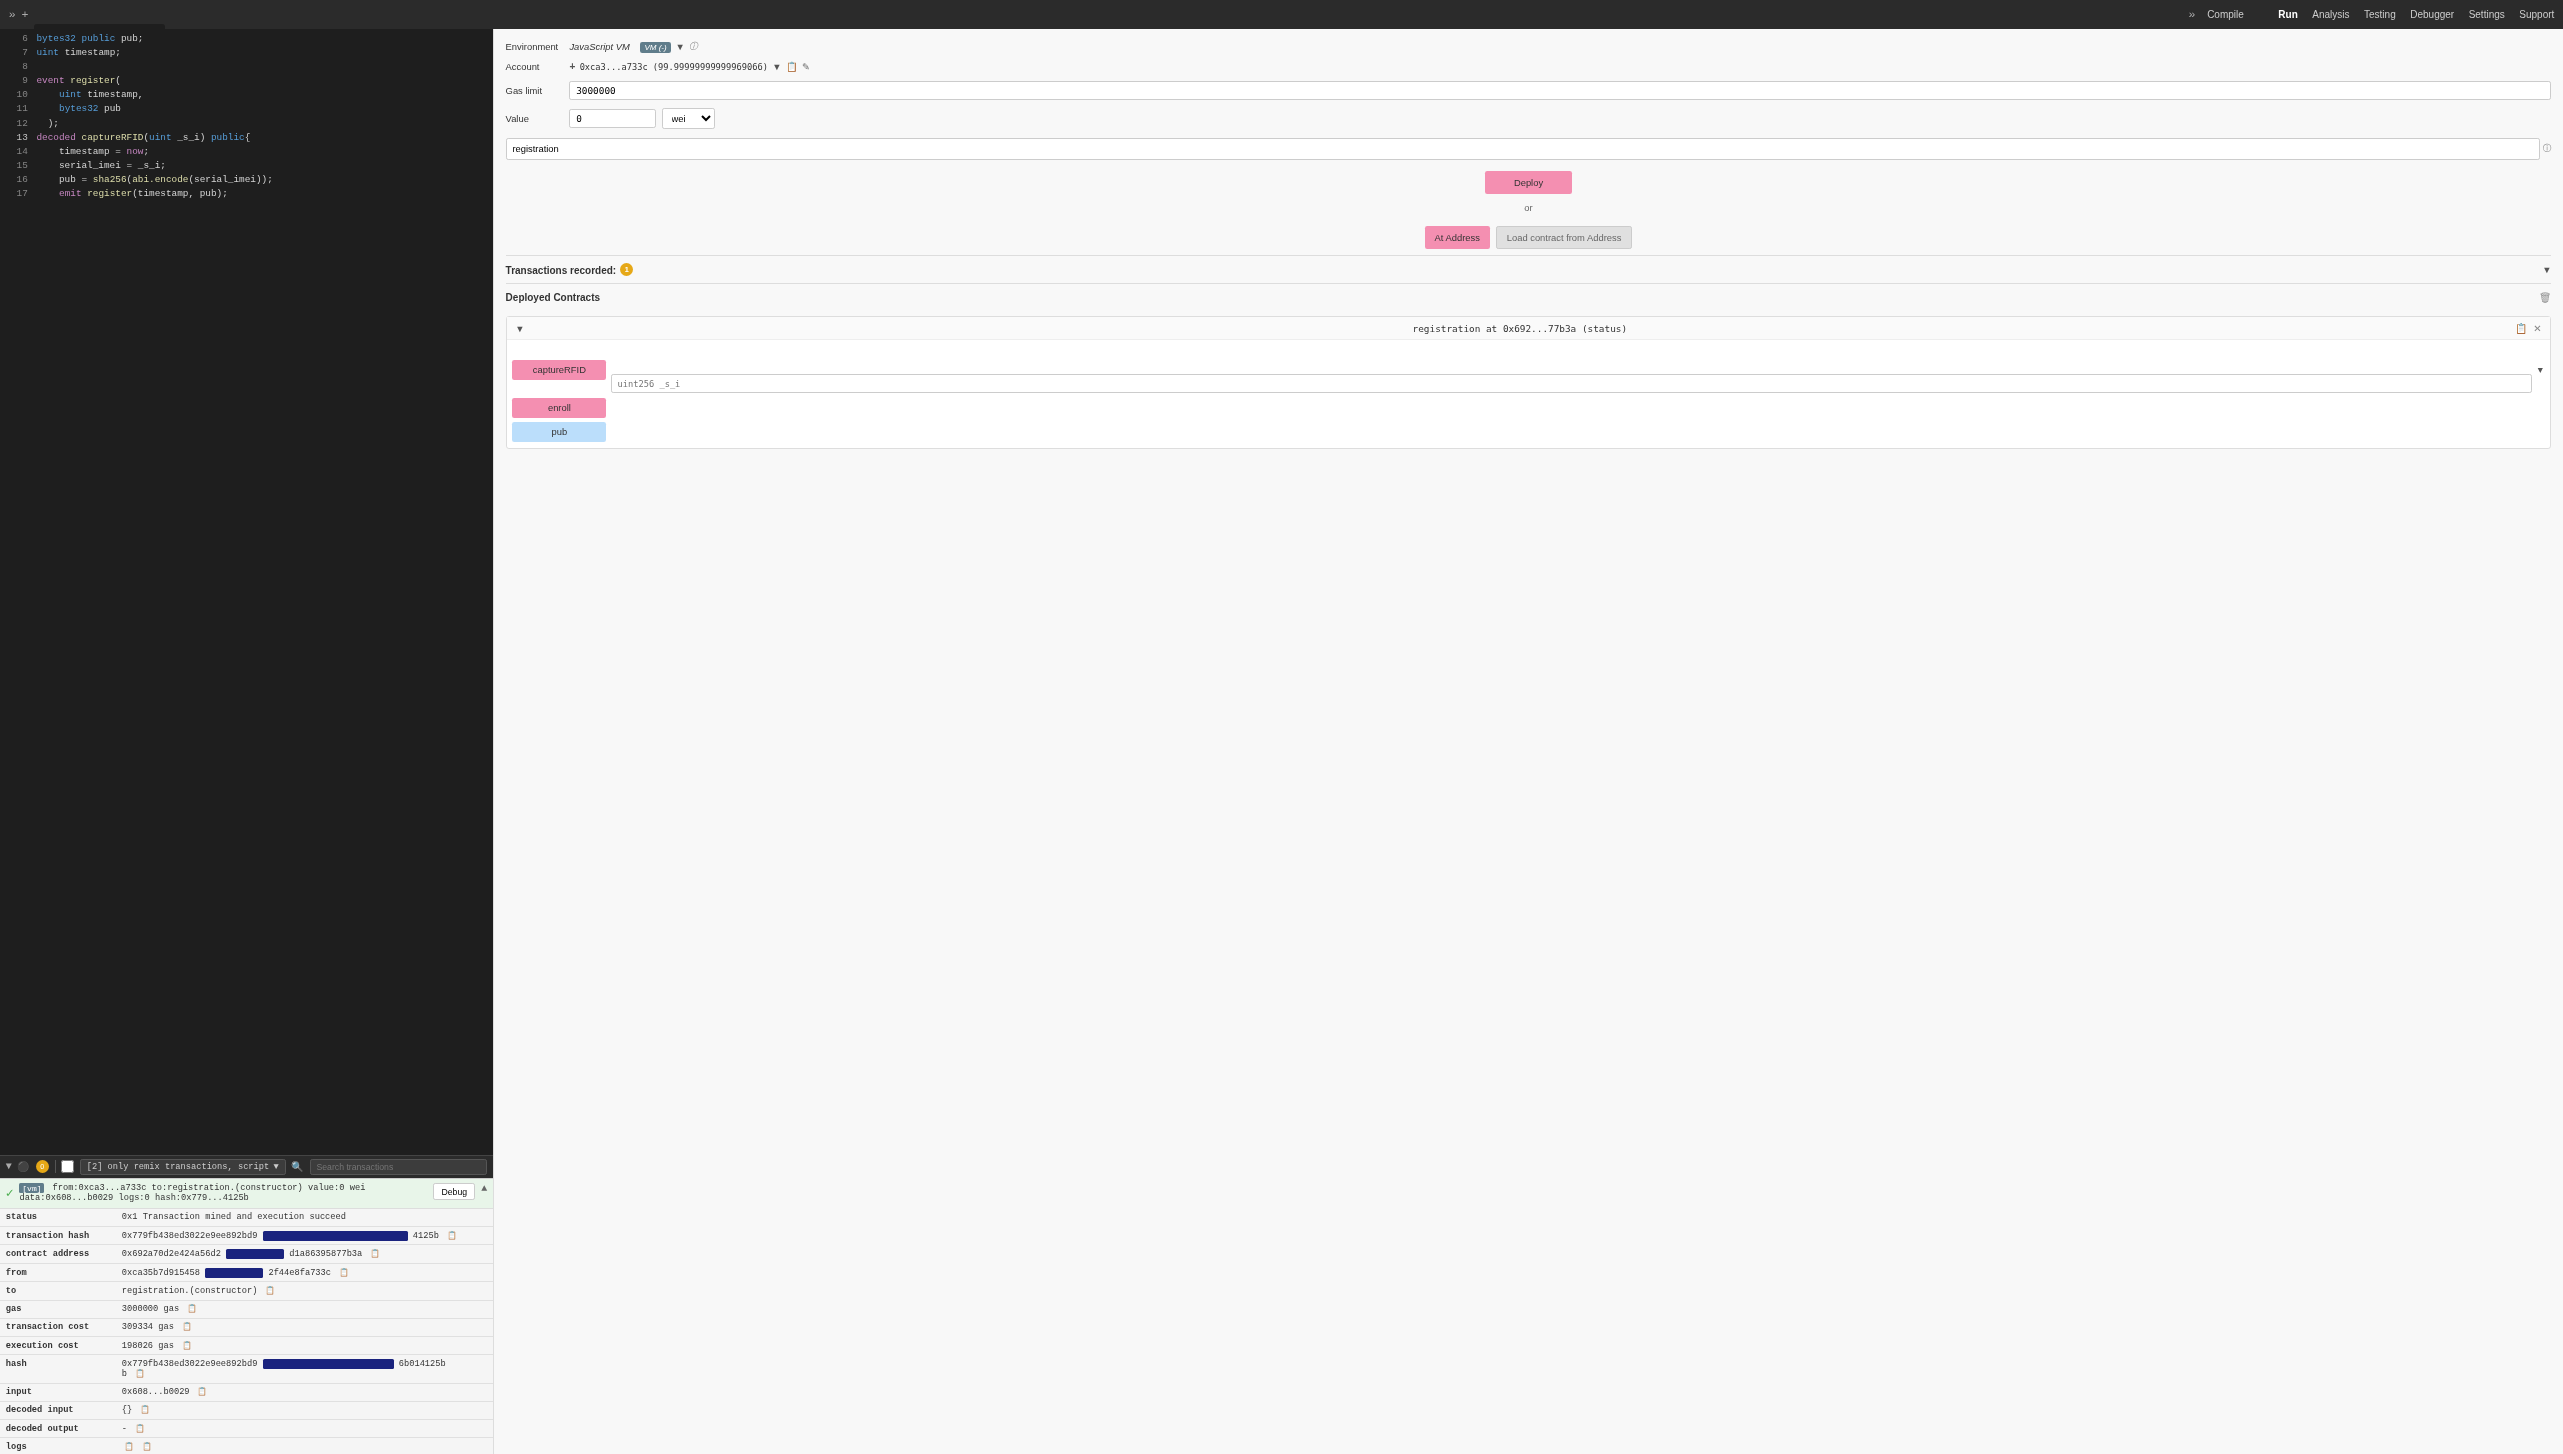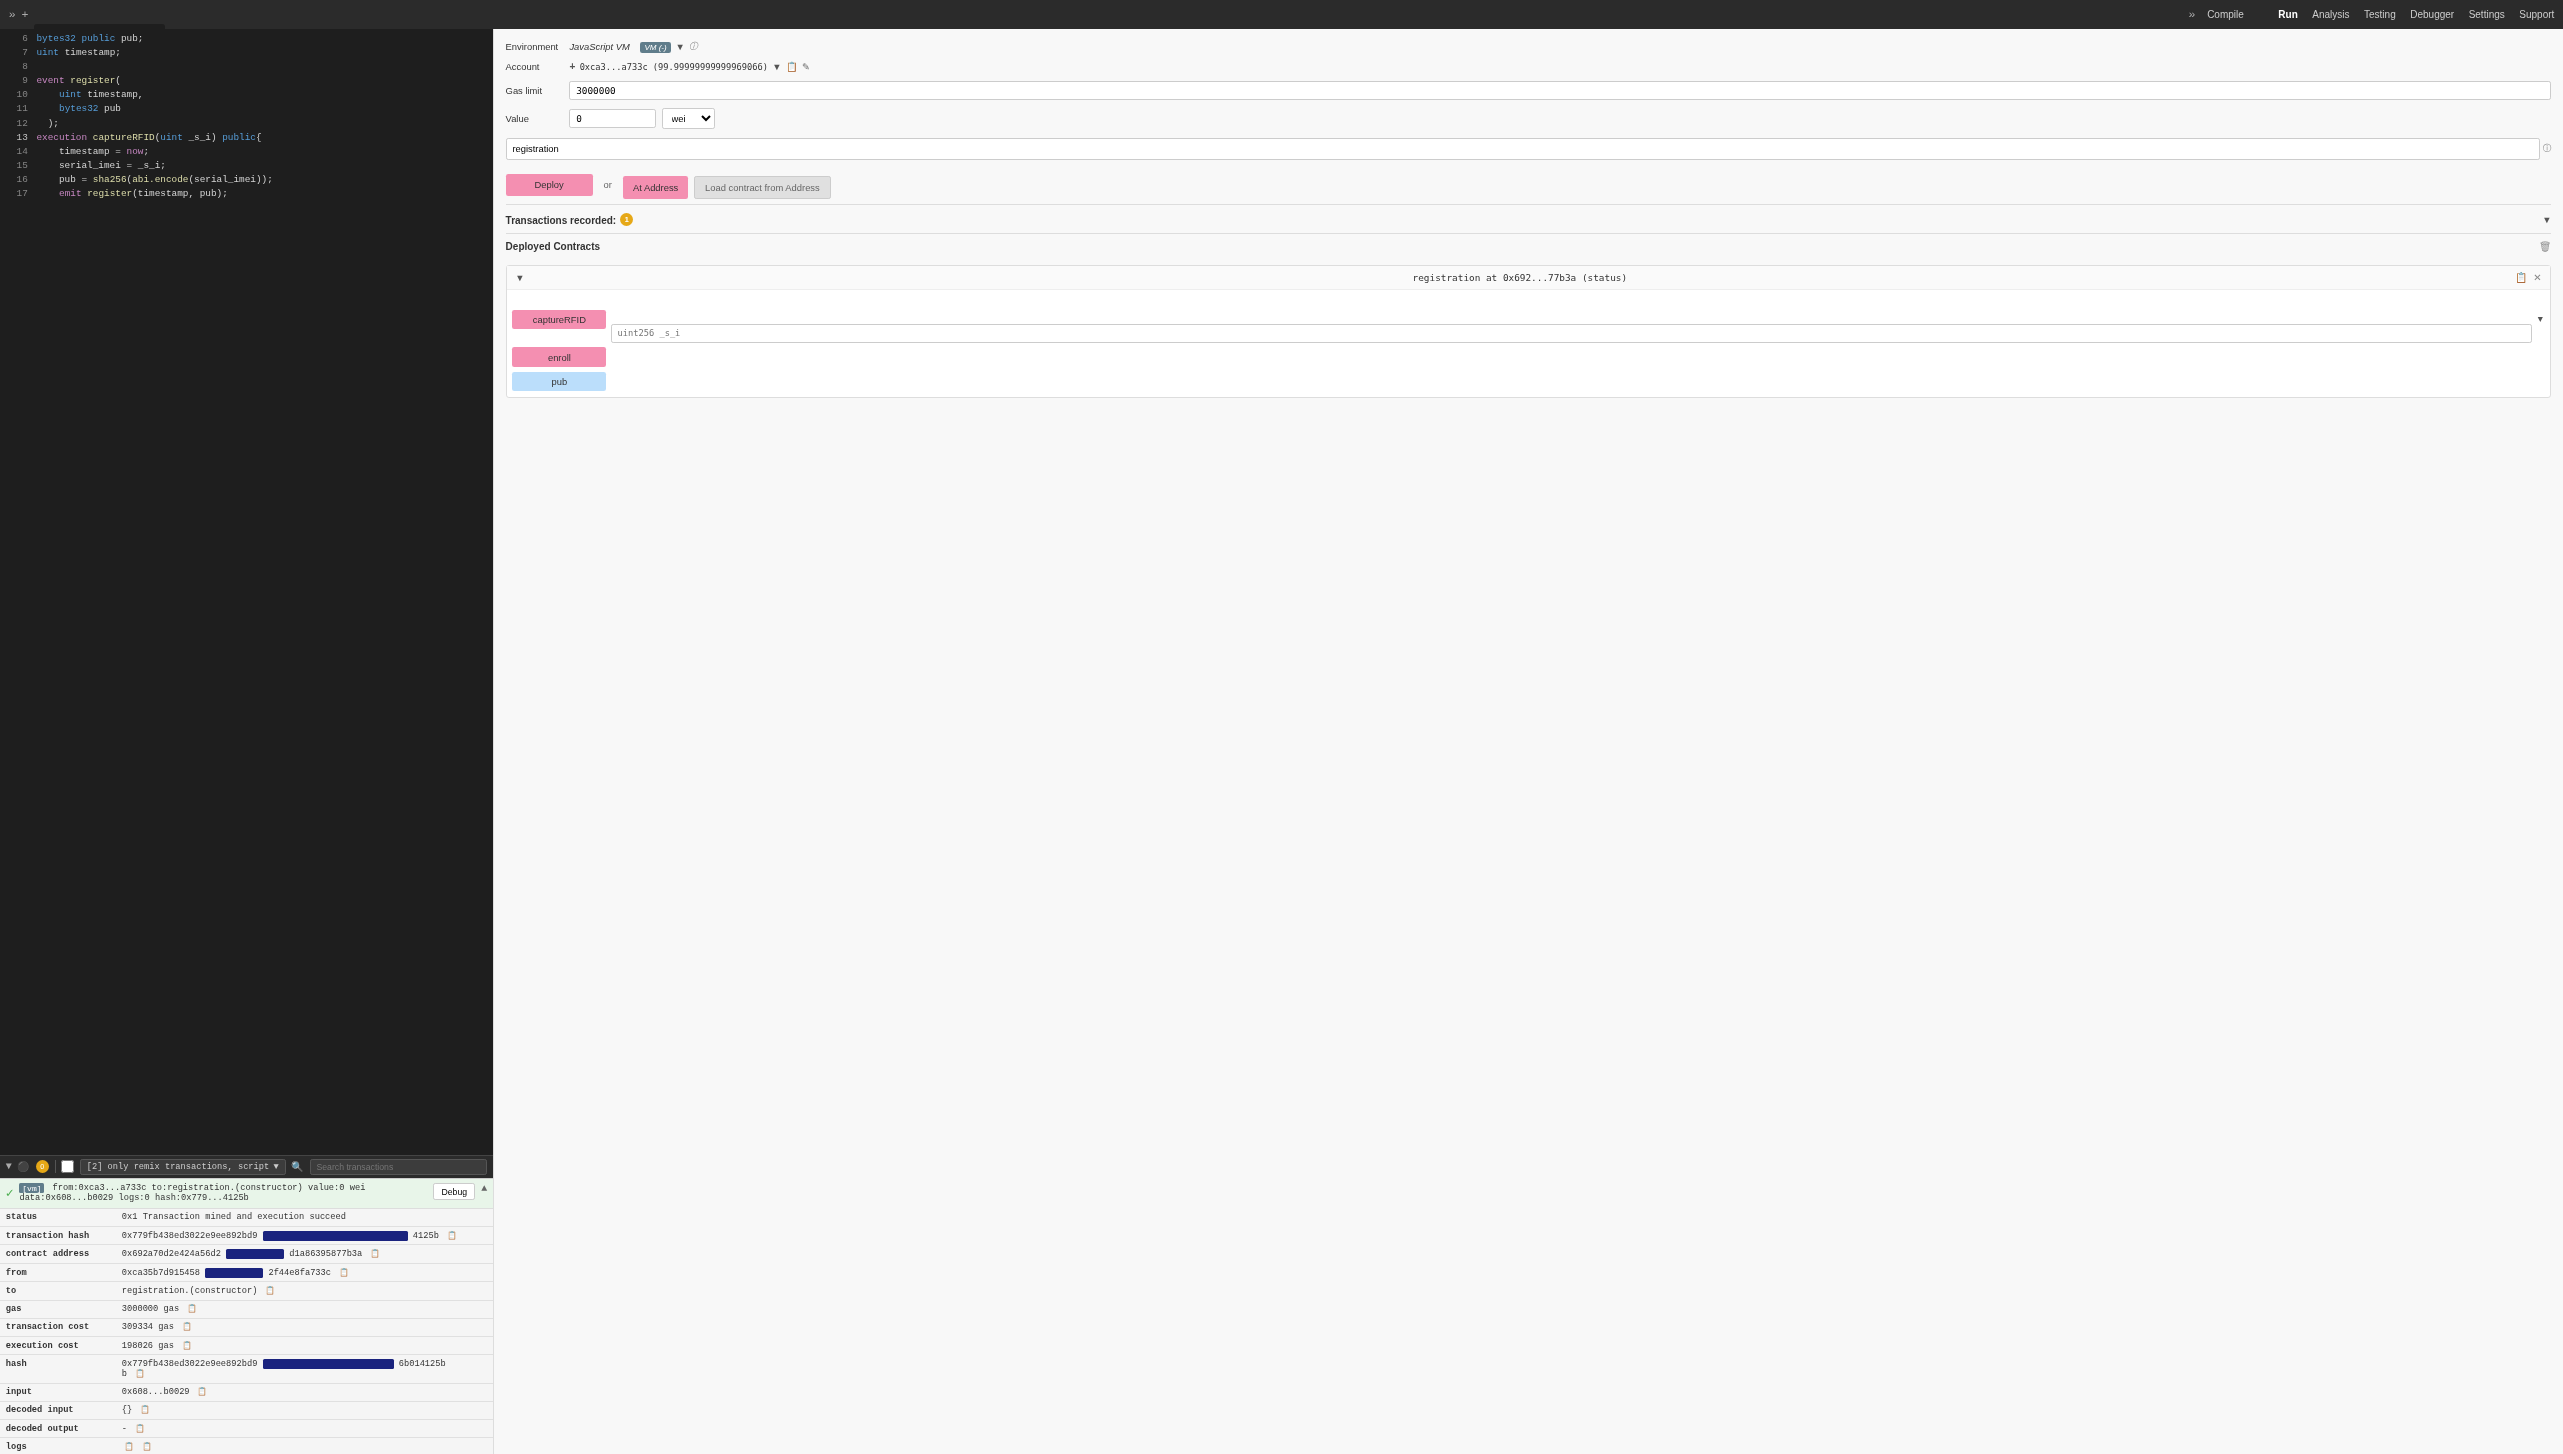--- a/index.html
+++ b/index.html
@@ -238,21 +238,21 @@
       <div class="code-line">
         <span class="line-num">11</span>
         <span class="line-content">    <span class="kw">bytes32</span> pub</span>
       </div>
       <div class="code-line">
         <span class="line-num">12</span>
         <span class="line-content">  );</span>
       </div>
       <div class="code-line">
         <span class="line-num" style="color:#c0c0c0">13</span>
-        <span class="line-content"><span class="kw2">execution</span> <span class="fn">captureRFID</span>(<span class="kw">uint</span> _s_i) <span class="kw">public</span>{</span>
+        <span class="line-content"><span class="kw2">decoded</span> <span class="fn">captureRFID</span>(<span class="kw">uint</span> _s_i) <span class="kw">public</span>{</span>
       </div>
       <div class="code-line">
         <span class="line-num">14</span>
         <span class="line-content">    timestamp = <span class="kw2">now</span>;</span>
       </div>
       <div class="code-line">
         <span class="line-num">15</span>
         <span class="line-content">    serial_imei = _s_i;</span>
       </div>
       <div class="code-line">
@@ -442,21 +442,21 @@
       </select>
     </div>
 
     <div class="contract-select-wrapper">
       <select class="contract-select">
         <option>registration</option>
       </select>
       <span class="info-icon">ⓘ</span>
     </div>
 
-    <div style="display:flex; align-items:center; gap:11px;">
+    <div style="display:flex; flex-direction:column; align-items:center; gap:4px;">
       <button class="deploy-btn">Deploy</button>
       <div class="or-text">or</div>
       <div class="addr-row">
         <button class="at-addr-btn">At Address</button>
         <button class="load-addr-btn">Load contract from Address</button>
       </div>
     </div>
 
     <div class="section-header">
       <span class="section-title">

